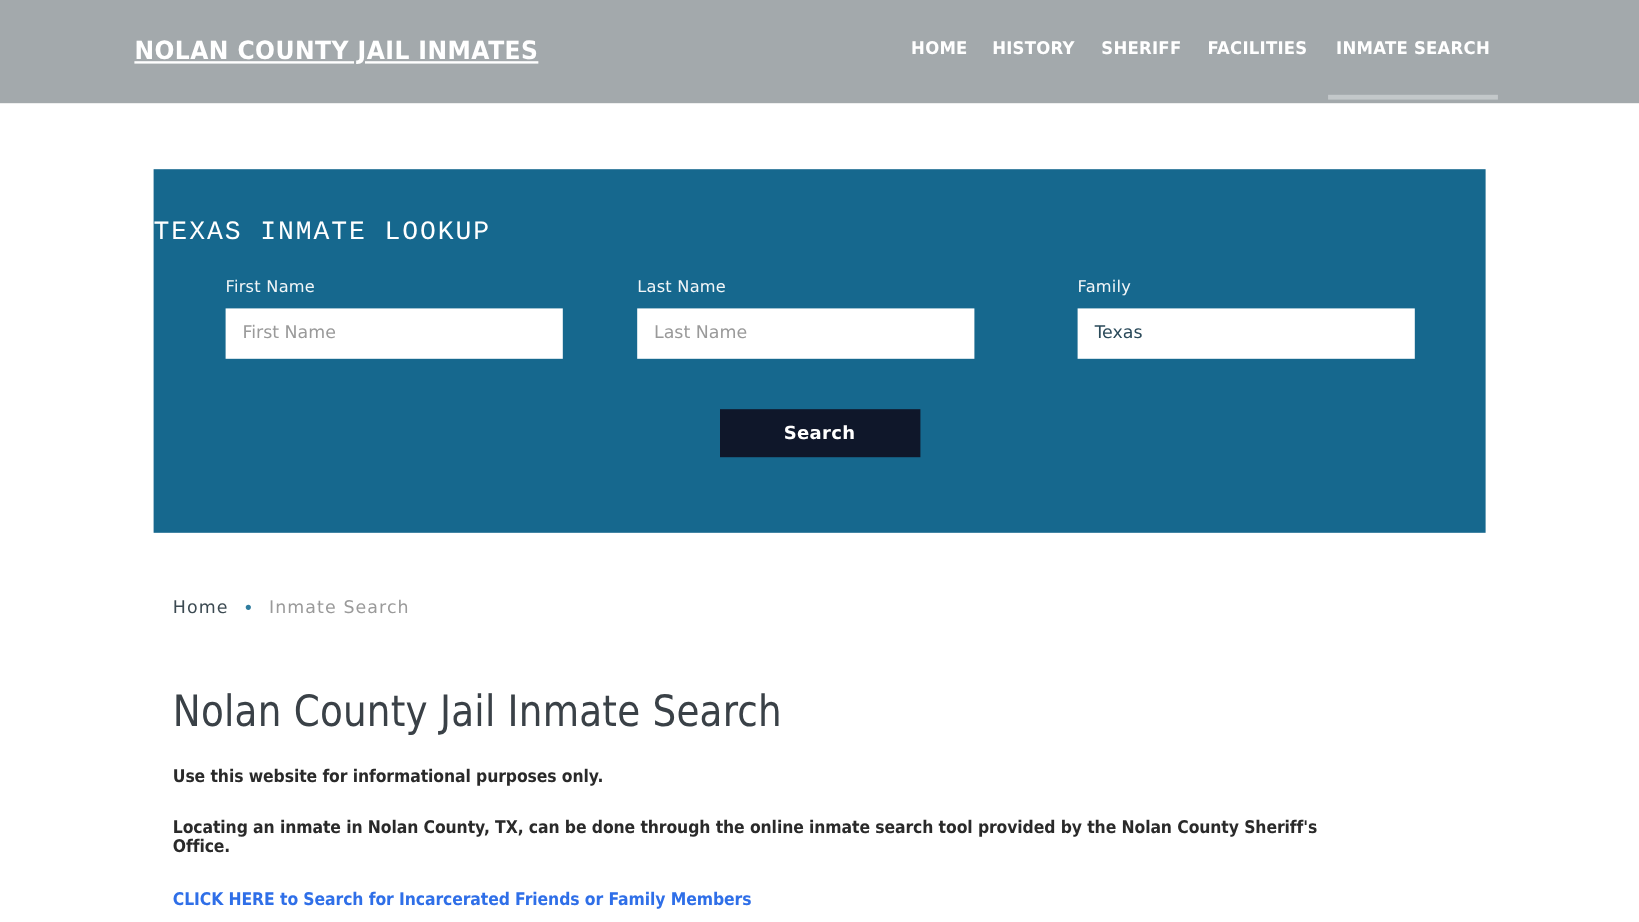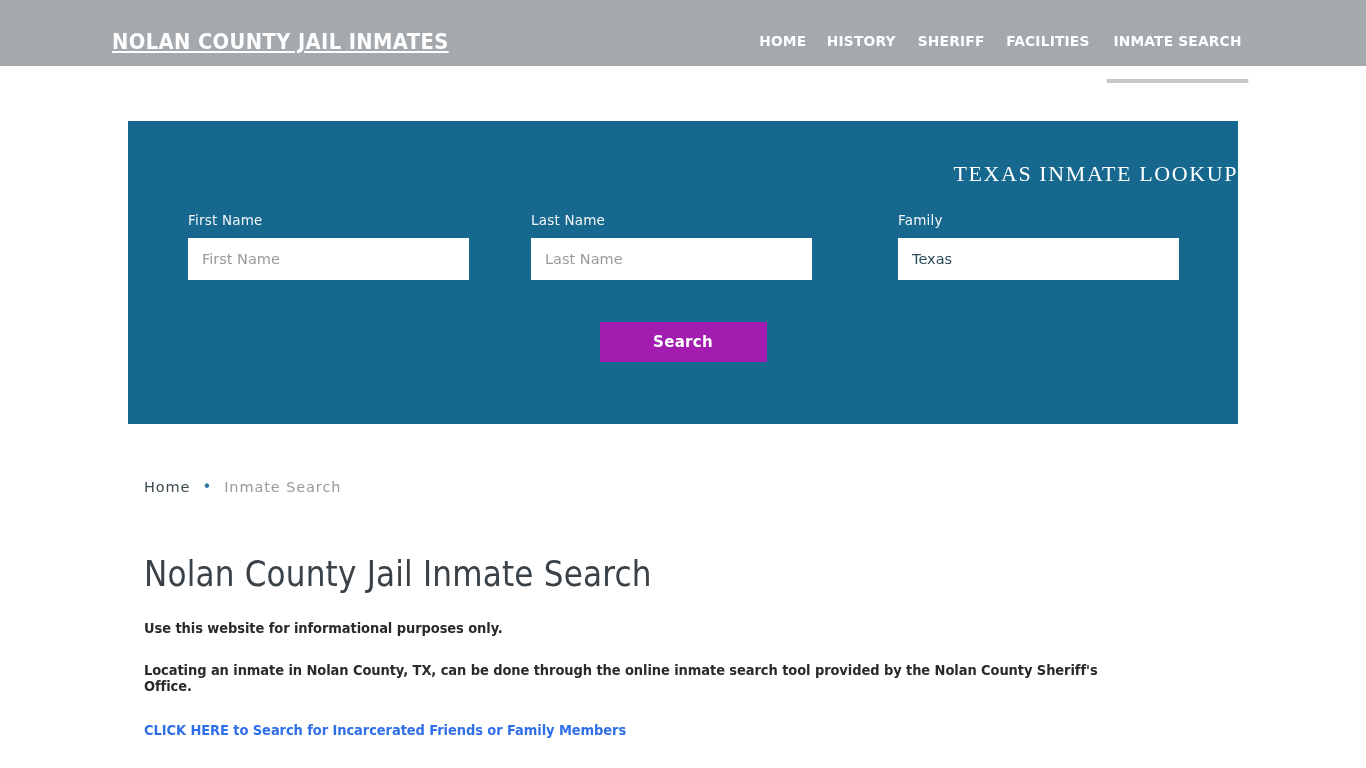--- a/index.html
+++ b/index.html
@@ -14,21 +14,21 @@
   body {
     font-family: "Liberation Sans", sans-serif;
     background: #ffffff;
     color: #333333;
   }
 
   
   .site-header {
     position: relative;
     width: 1366px;
-    height: 66px;
+    height: 86px;
     background: #a3a9ac;
     display: flex;
     align-items: flex-start;
   }
 
   .brand {
     position: absolute;
     left: 112px;
     top: 30px;
     font-family: "DejaVu Sans", sans-serif;
@@ -87,23 +87,23 @@
   }
 
   .lookup-panel {
     width: 1110px;
     height: 303px;
     background: #16688e;
     position: relative;
   }
 
   .lookup-title {
-    text-align: right;
+    text-align: left;
     padding-top: 40px;
-    font-family: Liberation Serif, serif;
+    font-family: Liberation Mono, monospace;
     font-size: 22px;
     font-weight: normal;
     letter-spacing: 1.6px;
     color: #ffffff;
     text-transform: uppercase;
   }
 
   .field-row {
     position: relative;
     height: 100px;
@@ -153,21 +153,21 @@
 
   .submit-row {
     text-align: center;
     margin-top: 10px;
   }
 
   .search-button {
     width: 167px;
     height: 40px;
     border: none;
-    background: #a21caf;
+    background: #0f172a;
     color: #ffffff;
     font-family: "DejaVu Sans", sans-serif;
     font-size: 15px;
     font-weight: bold;
     letter-spacing: 0.3px;
     cursor: pointer;
   }
 
   
   .content {

